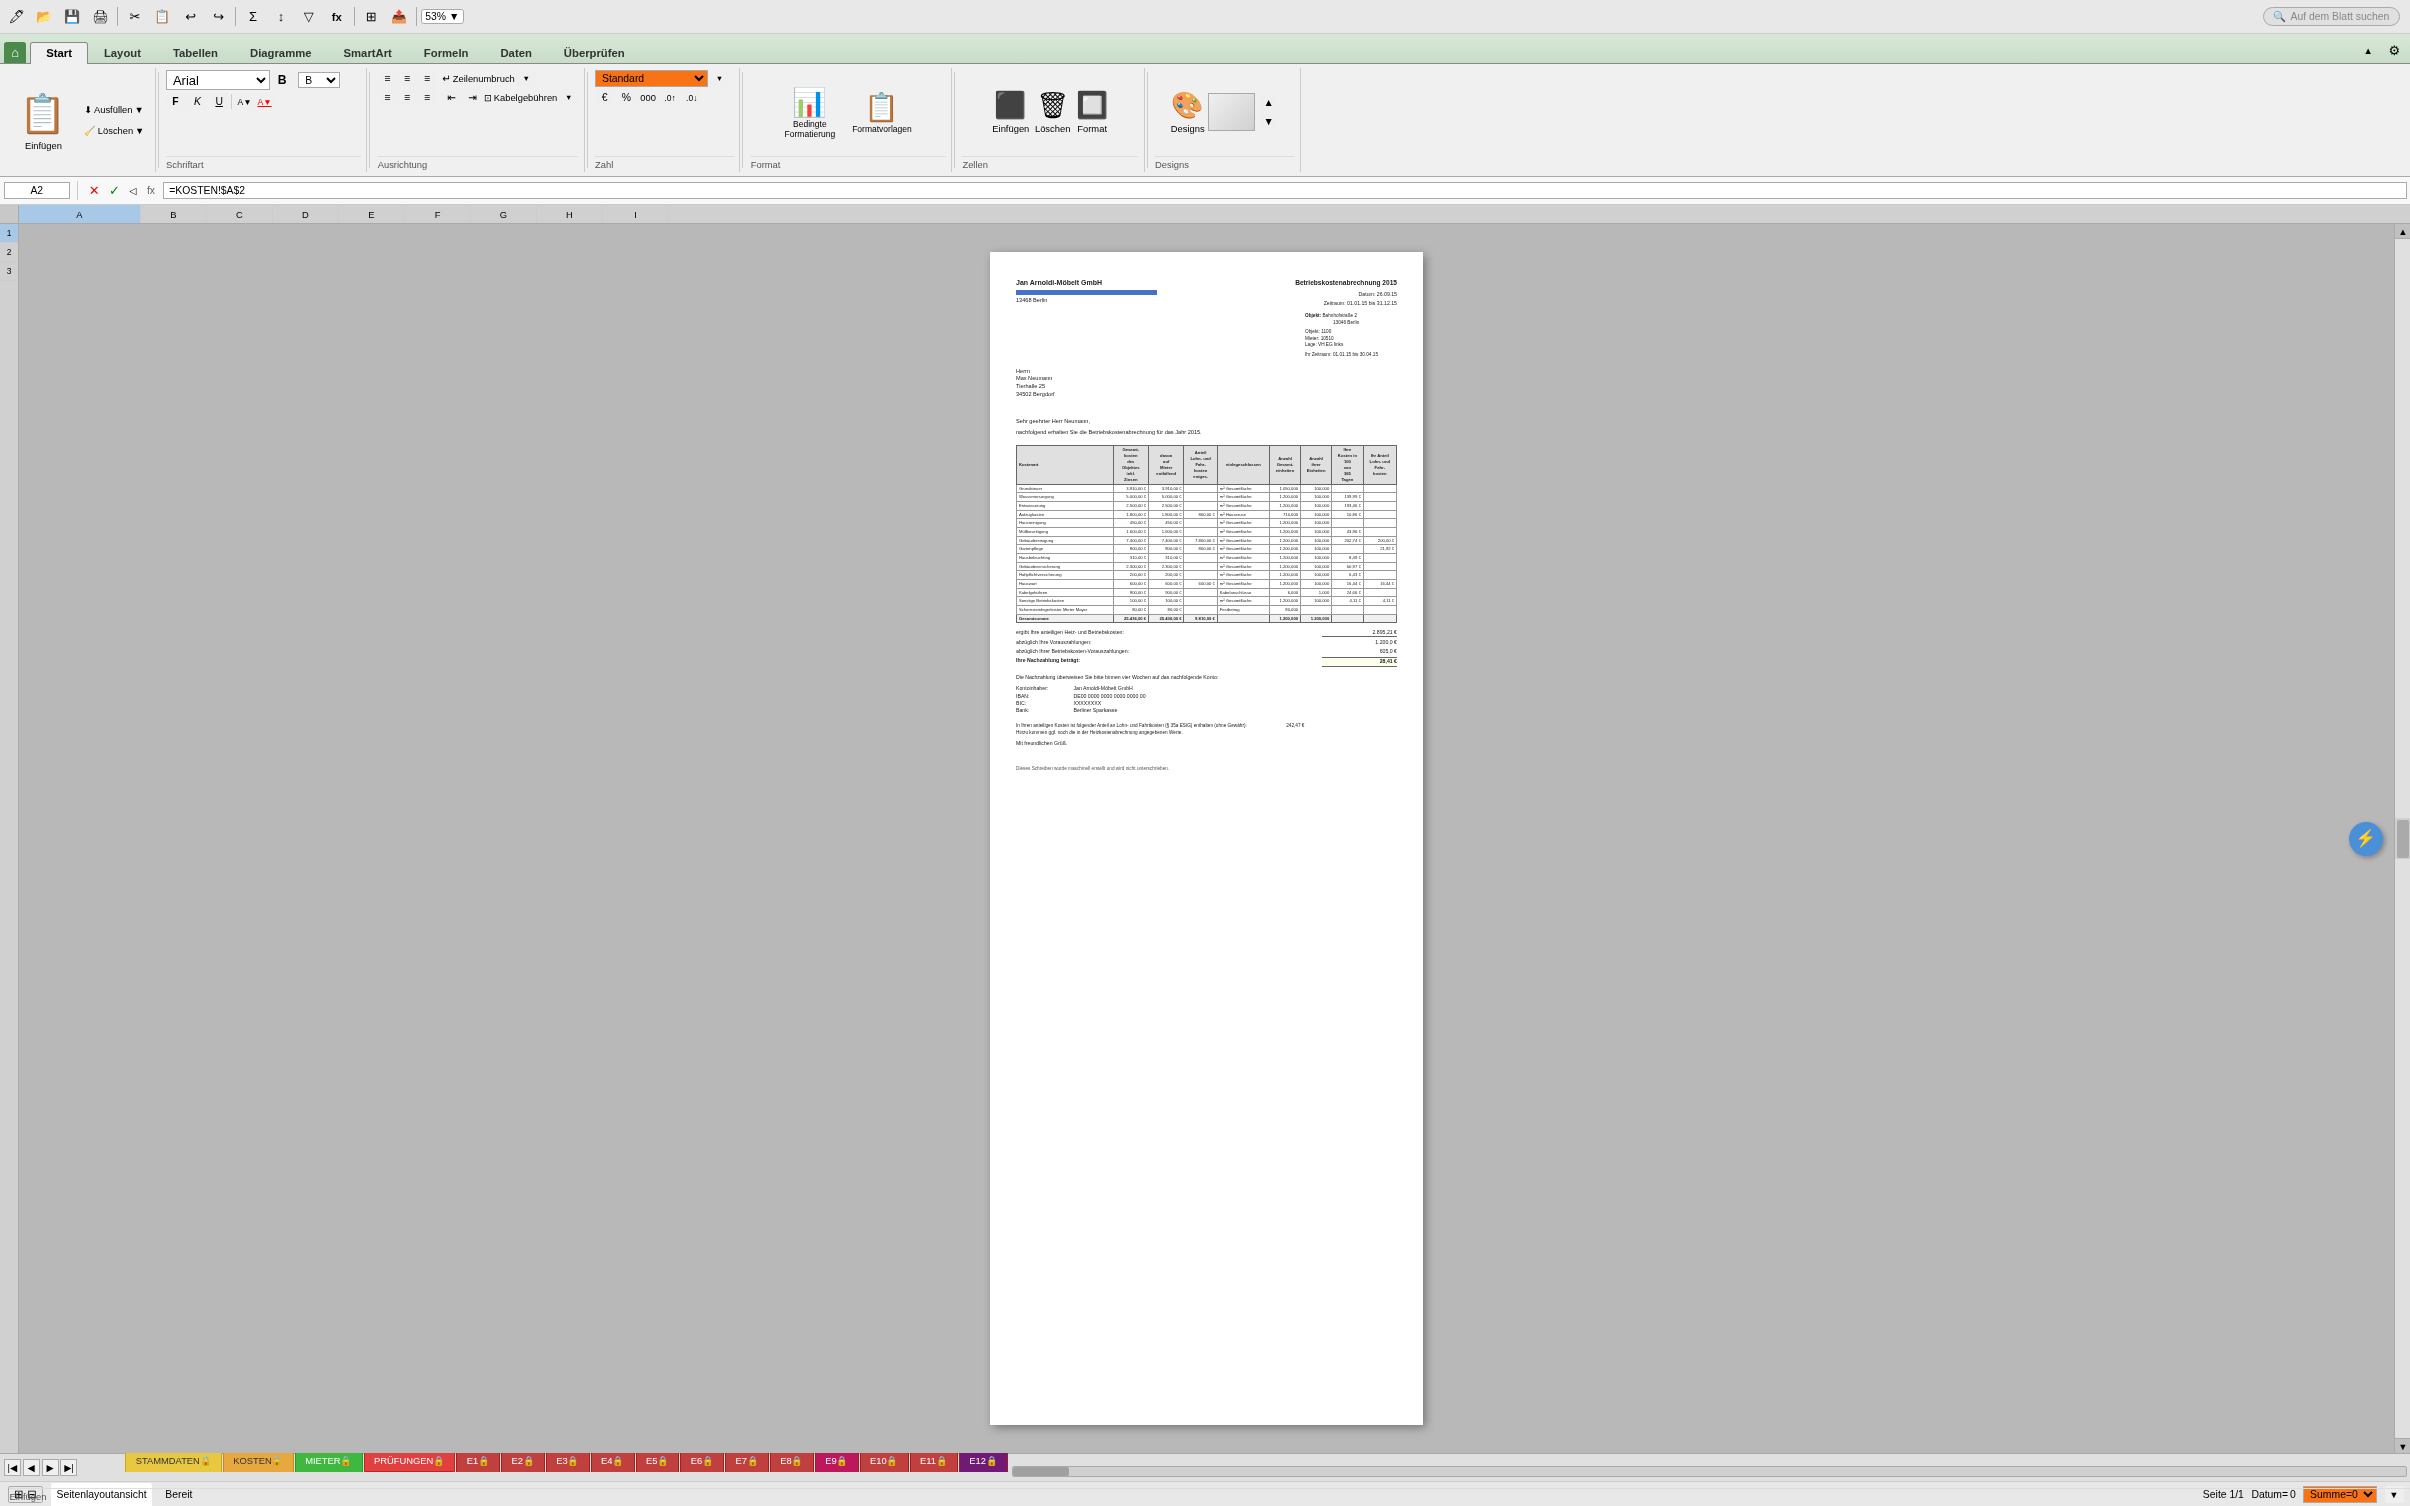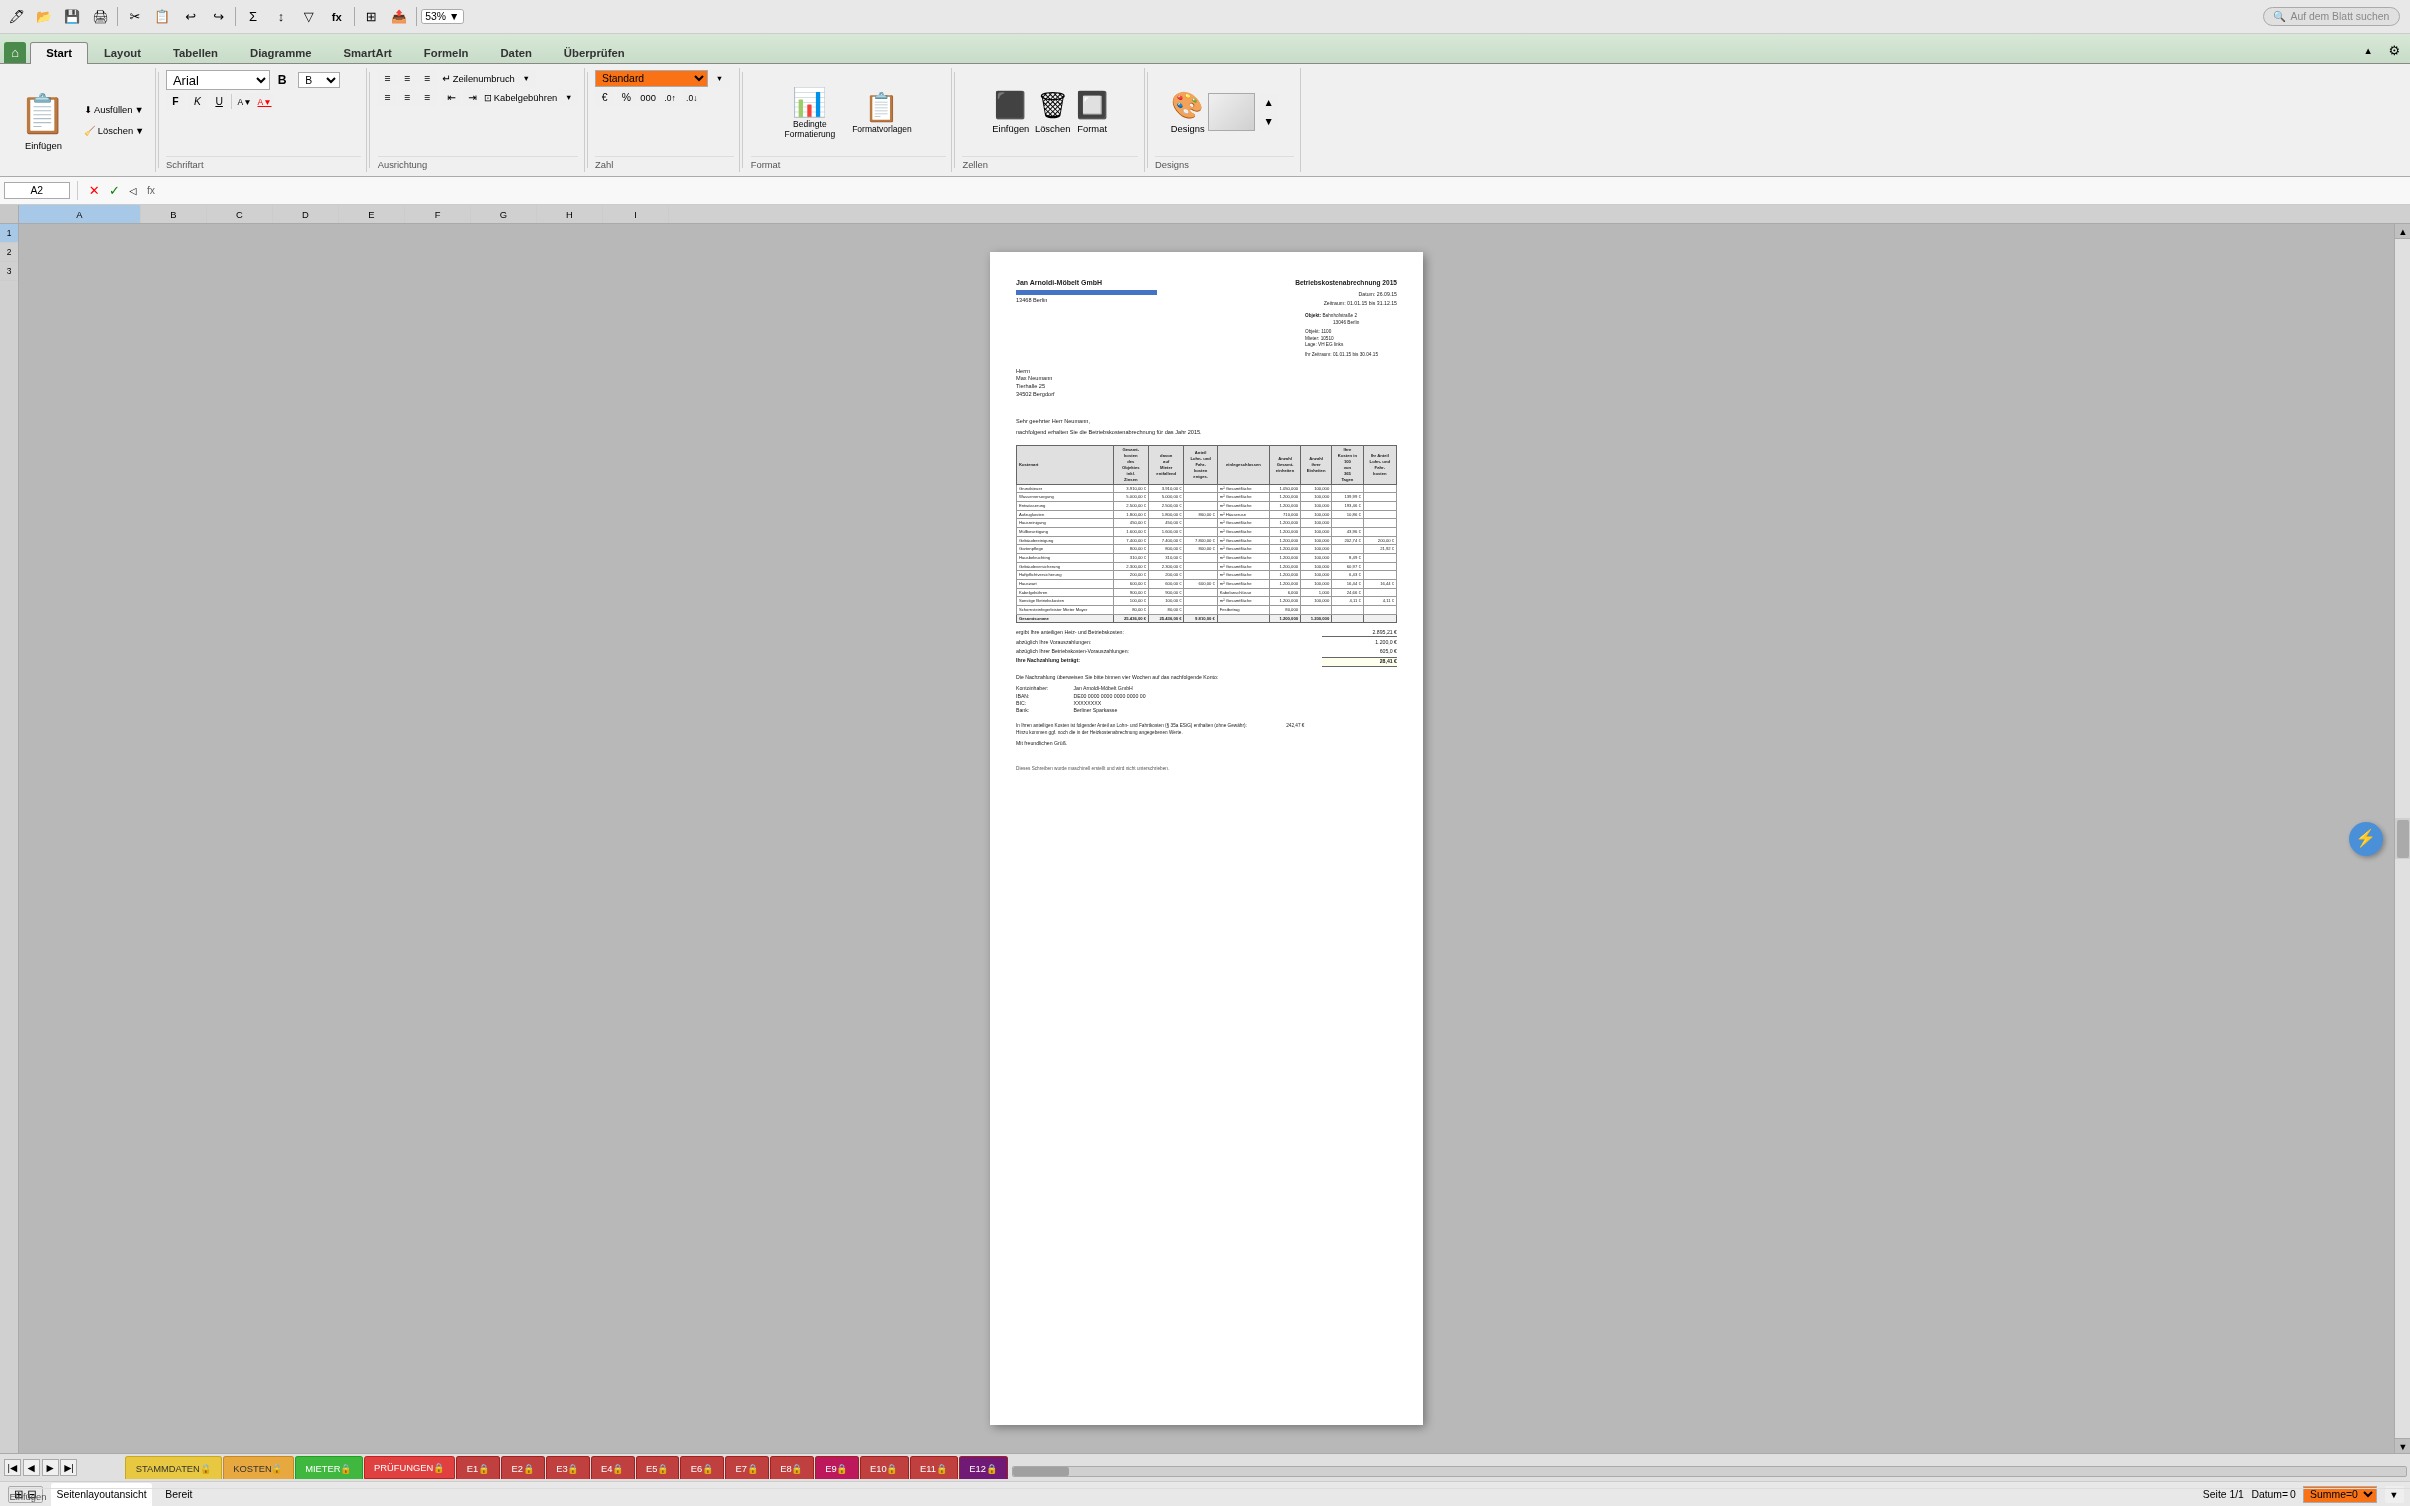--- a/index.html
+++ b/index.html
@@ -29,21 +29,21 @@
 
     
     #page-preview { background: white; box-shadow: 2.8px 2.8px 7.5px rgba(0,0,0,0.4); width: 452px; min-height: 640px; padding: 28px 28px 28px 28px; font-size: 5.6px; line-height: 1.3; color: #222; }
     .col-header { width: 56px; text-align: center; border-right: 0.9px solid #ccc; font-size: 9.4px; line-height: 19px; cursor: pointer; }
     .col-header.active { background: #a8c8e8; }
 
     
     #bottom-area { height: 28px; background: #e0e0e0; border-top: 0.9px solid #aaa; display: flex; align-items: center; }
     #sheet-nav { display: flex; align-items: center; gap: 1.9px; padding: 0 3.8px; }
     .nav-btn { width: 17px; height: 17px; display: flex; align-items: center; justify-content: center; border: 0.9px solid #aaa; cursor: pointer; font-size: 9.4px; background: #f0f0f0; }
-    #sheet-tabs { display: flex; align-items: center; gap: 0.9px; overflow: hidden; height: 37px; padding-left: 44px; }
+    #sheet-tabs { display: flex; align-items: flex-start; gap: 0.9px; overflow: hidden; height: 37px; padding-left: 44px; }
     .sheet-tab { padding: 2.8px 9.4px; border: 0.9px solid #aaa; border-bottom: none; border-radius: 2.8px 2.8px 0 0; cursor: pointer; font-size: 9.4px; height: 22.6px; display: flex; align-items: center; }
     .sheet-tab.active { background: white; border-bottom: 0.9px solid white; }
 
     
     #status-bar { height: 26px; background: #e8e8e8; border-top: 0.9px solid #ccc; display: flex; align-items: center; padding: 0 7.5px; justify-content: space-between; font-size: 10.4px; }
     #status-left { display: flex; gap: 7.5px; align-items: center; }
     #status-right { display: flex; gap: 7.5px; align-items: center; }
 
     
     .r-select { border: 0.9px solid #aaa; font-size: 10.4px; padding: 0.9px 1.9px; background: #f97316; cursor: pointer; }
@@ -279,20 +279,21 @@
     </div>
   </div>
 
   <div id="formula-bar">
     <input id="cell-ref" type="text" value="A2" readonly="" style="width: 66px; text-align: center; border: 0.9px solid rgb(170, 170, 170); font-size: 10.4px; padding: 1.9px 3.8px; background: white;">
     <span style="width:0.9px; height:19px; background:#ccc; margin:0 3.8px;"></span>
     <button class="formula-nav-btn" style="color:red; font-size:13px; border:none; background:transparent; cursor:pointer;">✕</button>
     <button class="formula-nav-btn" style="color:green; font-size:13px; border:none; background:transparent; cursor:pointer;">✓</button>
     <button class="formula-nav-btn" style="font-size:9.4px; border:none; background:transparent; cursor:pointer;">◁</button>
     <span style="font-size:10.4px; margin:0 3.8px; color:#666;">fx</span>
+    <input id="formula-input" type="text" value="=KOSTEN!$A$2" style="flex: 1 1 0%; border: 0.9px solid rgb(170, 170, 170); font-size: 10.4px; padding: 1.9px 5.6px; background: white;" readonly="">
   </div>
 
   <div style="display:flex; background:#d0d0d0; height:19px; border-bottom:0.9px solid #aaa;">
     <div style="width:19px; border-right:0.9px solid #aaa; background:#c8c8c8;"></div>
     <div style="width:122px; text-align:center; border-right:0.9px solid #ccc; font-size:9.4px; line-height:19px; background:#a8c8e8;" class="col-header active">A</div>
     <div style="width:66px;" class="col-header">B</div>
     <div style="width:66px;" class="col-header">C</div>
     <div style="width:66px;" class="col-header">D</div>
     <div style="width:66px;" class="col-header">E</div>
     <div style="width:66px;" class="col-header">F</div>

